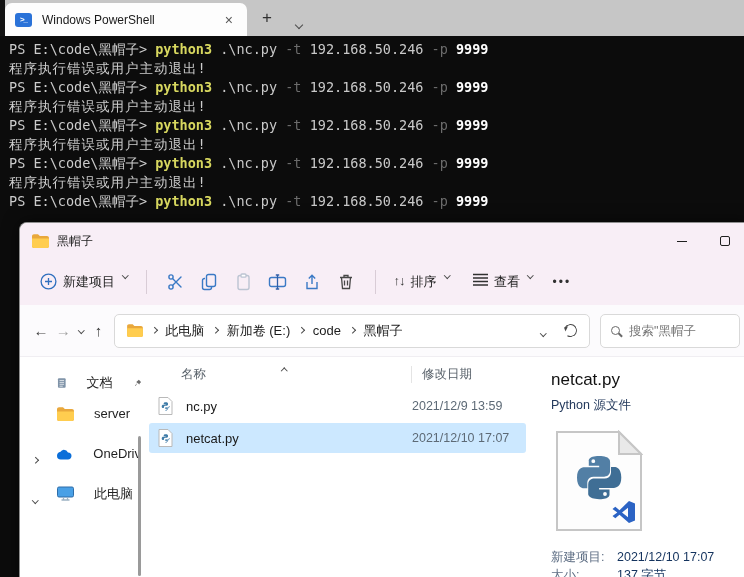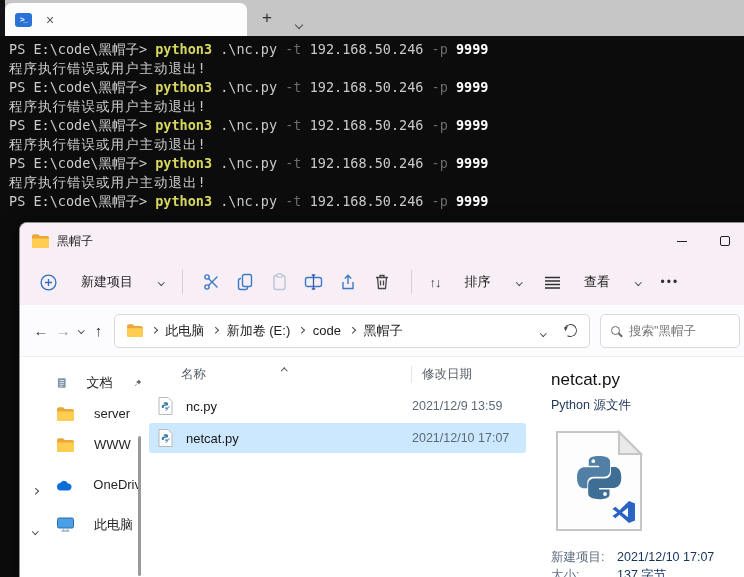--- a/index.html
+++ b/index.html
@@ -46,21 +46,21 @@
 
   .titlebar { height:36px; background:#f8eef6; display:flex; align-items:center; padding:0 12px; gap:8px; }
   .titlebar .win-title { font-size:12px; color:#1b1b1b; flex:1; }
   .caption-btns { display:flex; align-items:center; gap:33px; margin-right:8px; }
   .min-glyph { display:block; width:10px; height:1px; background:#1f1f1f; }
   .max-glyph { display:block; width:10px; height:10px; border:1.1px solid #1f1f1f; border-radius:2px; }
 
   .cmdbar { height:46px; background:#f8eef6; display:flex; align-items:center; padding:0 14px; }
   .cmd-group { display:flex; align-items:center; }
   .cmd-sep { width:1px; height:24px; background:#d9ccd6; margin:0 12px; }
-  .cmd-btn { display:flex; align-items:center; justify-content:center; gap:24px;
+  .cmd-btn { display:flex; align-items:flex-start; justify-content:center; gap:6px;
              font-size:13px; color:#1f1f1f; padding:6px 6px; border-radius:4px; }
   .cmd-btn .chev { margin-left:2px; }
   .icon-btn { width:34px; }
   .more-dots { font-size:12px; color:#303030; letter-spacing:2px; margin-left:14px; }
   .sort-glyph { font-size:13px; color:#303030; letter-spacing:-1px; }
 
   .addrrow { height:52px; background:#fcfbfd; display:flex; align-items:center; padding:0 10px;
              border-bottom:1px solid #f0eef2; }
   .nav-btn { width:24px; text-align:center; font-size:15px; color:#3d3d3d; }
   .nav-btn.disabled { color:#9f9f9f; }
@@ -117,20 +117,21 @@
   .d-value { color:#14335e; }
 </style>
 </head>
 <body>
 
 <div>
   <div class="tabbar">
     <span class="tab-strip"></span>
     <div class="tab">
       <span class="ps-icon">&gt;_</span>
+      <span class="tab-title">Windows PowerShell</span>
       <span class="tab-close">×</span>
     </div>
     <span class="newtab-btn">+</span>
     <span class="tabdd-btn"><i class="chev down"></i></span>
   </div>
 
   <div class="terminal">
 
     <div class="t-line"><span class="c-prompt">PS E:\code\黑帽子&gt; </span><span class="c-cmd">python3</span><span class="c-arg"> .\nc.py </span><span class="c-param">-t</span><span class="c-arg"> 192.168.50.246 </span><span class="c-param">-p</span><span class="c-num"> 9999</span></div>
     <div class="t-line c-err">程序执行错误或用户主动退出!</div>
@@ -272,27 +273,20 @@
           <path d="M6 0l4 4-2 .7-1.4 2.6L4 4.7 1 9.6 0 9l3.6-4L2 3.4z" fill="#6b6b6b"></path>
         </svg>
       </div>
       <div class="side-item">
         <svg width="17" height="14" viewBox="0 0 17 14">
           <path d="M0 2.2C0 1 .9.2 2 .2h4l1.8 1.9H15c1.1 0 2 .9 2 2V12c0 1.1-.9 2-2 2H2c-1.1 0-2-.9-2-2V2.2z" fill="#e9a83c"></path>
           <path d="M0 4.5h17V12c0 1.1-.9 2-2 2H2c-1.1 0-2-.9-2-2V4.5z" fill="#ffcd4f"></path>
         </svg>
         <span>server</span>
       </div>
-      <div class="side-item">
-        <svg width="17" height="14" viewBox="0 0 17 14">
-          <path d="M0 2.2C0 1 .9.2 2 .2h4l1.8 1.9H15c1.1 0 2 .9 2 2V12c0 1.1-.9 2-2 2H2c-1.1 0-2-.9-2-2V2.2z" fill="#e9a83c"></path>
-          <path d="M0 4.5h17V12c0 1.1-.9 2-2 2H2c-1.1 0-2-.9-2-2V4.5z" fill="#ffcd4f"></path>
-        </svg>
-        <span>WWW</span>
-      </div>
       <div class="side-item gap">
         <span class="expander"><i class="chev right sm"></i></span>
         <svg width="18" height="12" viewBox="0 0 18 12">
           <path d="M7.3 1.2a5 5 0 0 1 4.8 3.1 3.9 3.9 0 0 1 3.9 3.9c0 2.1-1.7 3.8-3.9 3.8H4.2A4.2 4.2 0 0 1 0 7.8c0-2.2 1.7-4 3.9-4.2A5 5 0 0 1 7.3 1.2z" fill="#0a6ed9"></path>
         </svg>
         <span>OneDriv</span>
       </div>
       <div class="side-item gap">
         <span class="expander"><i class="chev down sm"></i></span>
         <svg width="17" height="15" viewBox="0 0 17 15">

